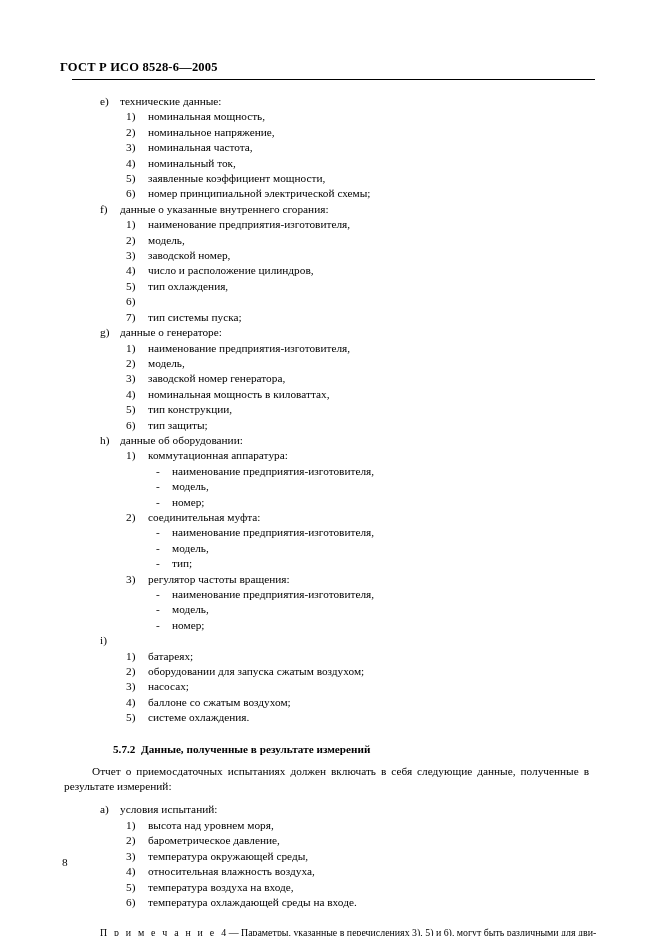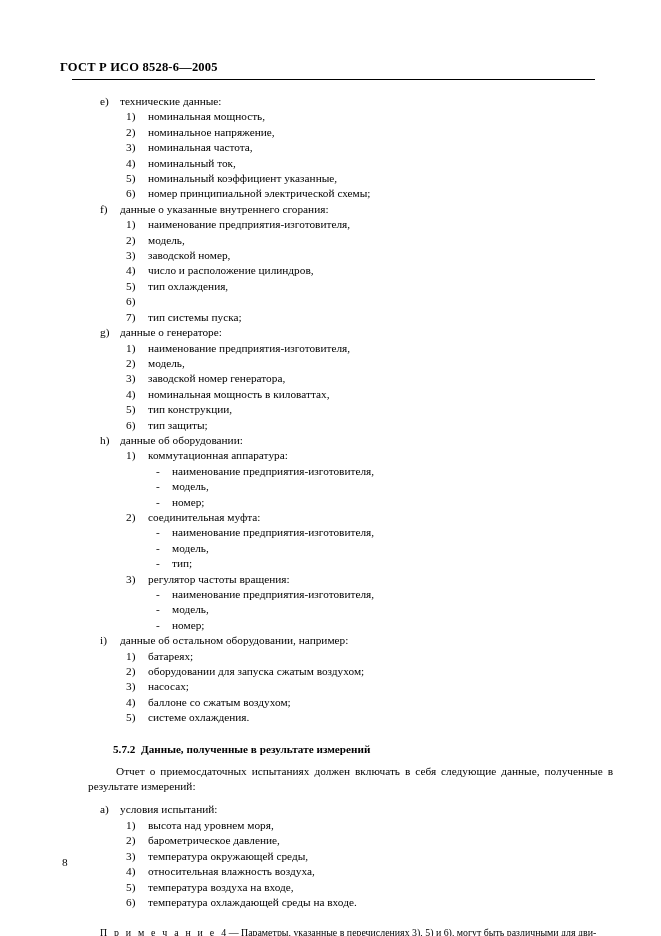--- a/index.html
+++ b/index.html
@@ -65,21 +65,21 @@
   }
   .sub-head {
     font-family: Liberation Serif, serif;
     font-weight: bold;
     font-size: 11.2px;
     margin-left: 53px;
     margin-top: 17px;
     margin-bottom: 9px;
   }
   .para {
-    margin-left: 28px;
+    margin-left: 4px;
     text-indent: 28px;
     font-size: 11.3px;
     line-height: 15.4px;
     width: 525px;
     text-align: justify;
   }
   .note {
     margin-left: 40px;
     margin-top: 16px;
     font-size: 9.9px;
@@ -121,21 +121,21 @@
     <div class="lvl-b">
         <span class="marker">3)</span>
         <span>номинальная частота,</span>
       </div>
     <div class="lvl-b">
         <span class="marker">4)</span>
         <span>номинальный ток,</span>
       </div>
     <div class="lvl-b">
         <span class="marker">5)</span>
-        <span>номинальный коэффициент указанные,</span>
+        <span>заявленные коэффициент мощности,</span>
       </div>
     <div class="lvl-b">
         <span class="marker">6)</span>
         <span>номер принципиальной электрической схемы;</span>
       </div>
 
     <div class="lvl-a">
         <span class="marker">f)</span>
         <span>данные о указанные внутреннего сгорания:</span>
       </div>
@@ -244,21 +244,20 @@
         <span class="marker">-</span>
         <span>модель,</span>
       </div>
     <div class="lvl-c">
         <span class="marker">-</span>
         <span>номер;</span>
       </div>
 
     <div class="lvl-a">
         <span class="marker">i)</span>
-        <span>данные об остальном оборудовании, например:</span>
       </div>
     <div class="lvl-b">
         <span class="marker">1)</span>
         <span>батареях;</span>
       </div>
     <div class="lvl-b">
         <span class="marker">2)</span>
         <span>оборудовании для запуска сжатым воздухом;</span>
       </div>
     <div class="lvl-b">

